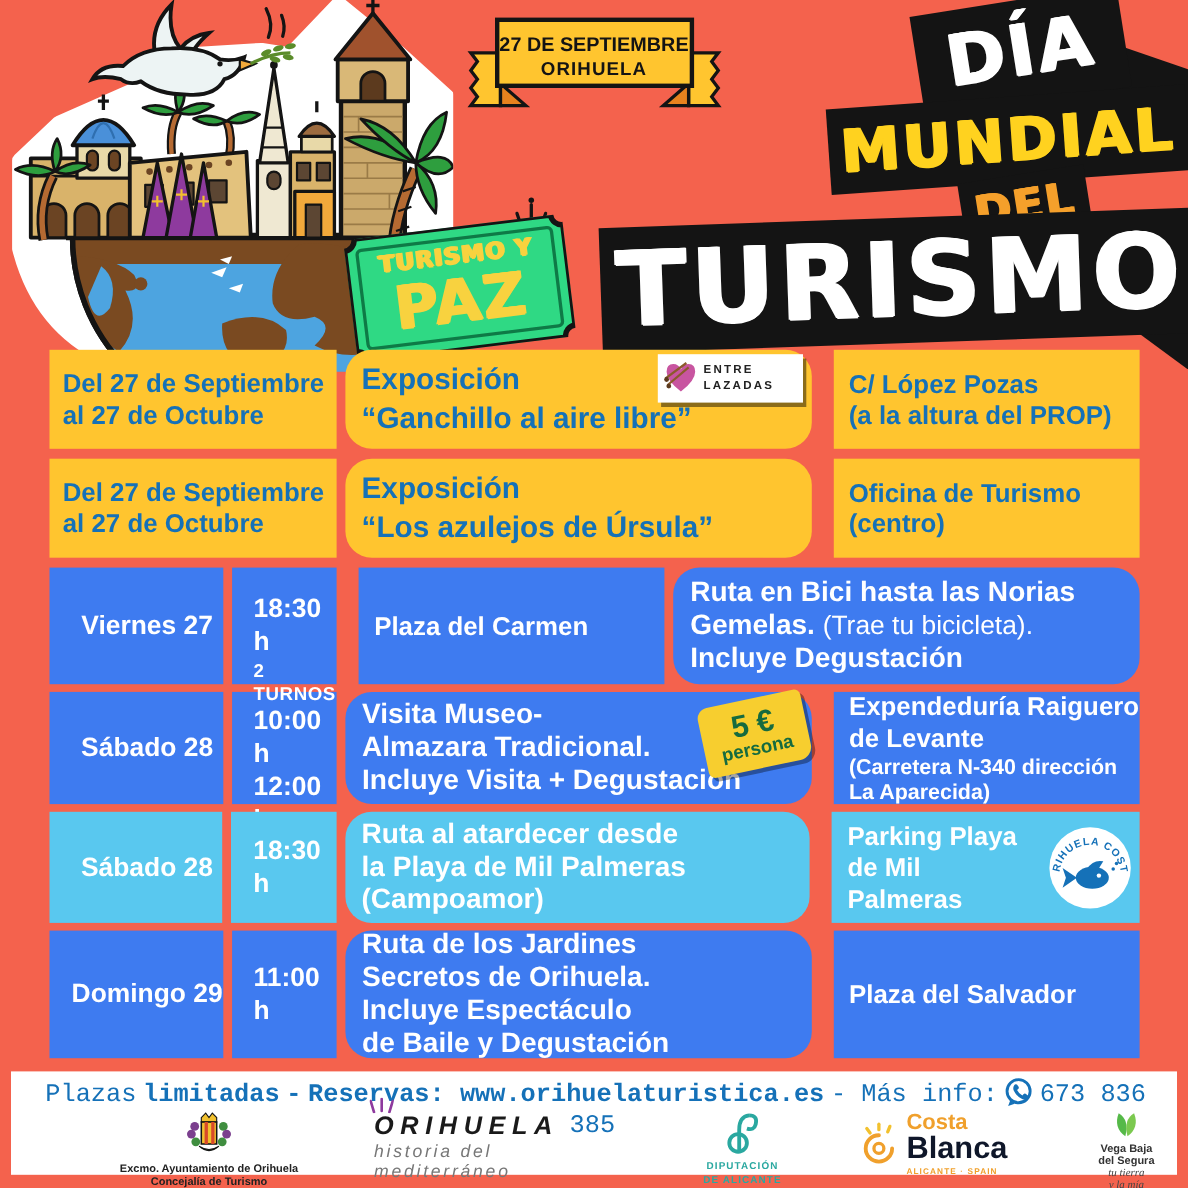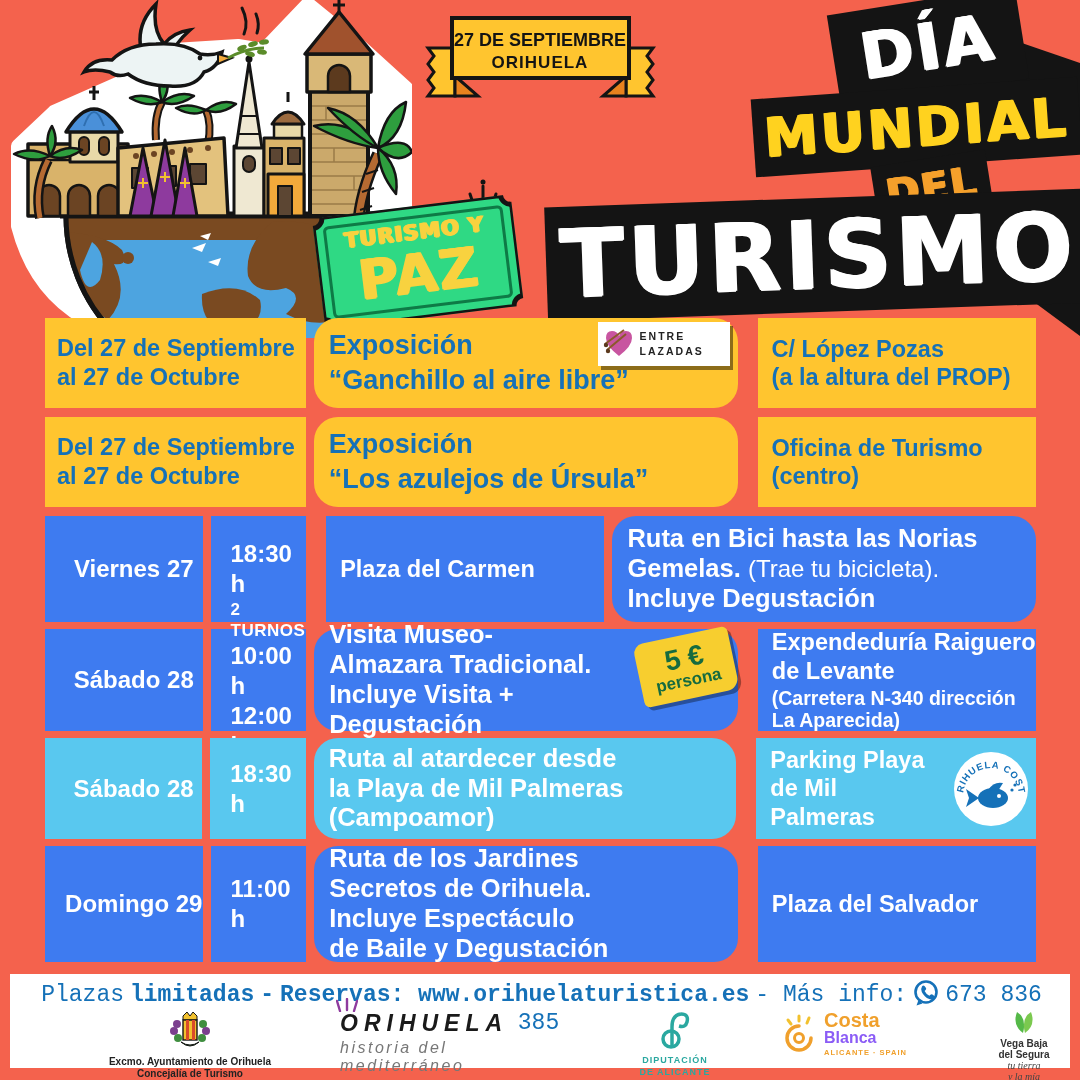--- a/index.html
+++ b/index.html
@@ -66,21 +66,21 @@
   .lg{position:absolute;color:#222;}
   .lg-ayto{left:55px;width:250px;text-align:center;font-size:10px;font-weight:bold;line-height:1.25;}
   .lg-ori{left:330px;width:230px;}
   .ori-name{font-size:23px;font-weight:bold;font-style:italic;letter-spacing:6px;color:#1a1a1a;position:relative;}
   .ori-mark{position:absolute;left:-4px;top:-12px;}
   .ori-sub1{font-size:16px;letter-spacing:2.5px;color:#777;margin-top:2px;font-style:italic;}
   .ori-sub2{font-size:11px;letter-spacing:3px;color:#888;margin-top:6px;}
   .lg-dip{left:600px;width:130px;text-align:center;font-size:9px;font-weight:bold;color:#2AA8A0;letter-spacing:1px;line-height:1.4;}
   .lg-cb{left:768px;width:150px;display:flex;align-items:center;gap:4px;}
   .cb-costa{font-size:20px;font-weight:bold;color:#F0A02C;line-height:1;}
-  .cb-blanca{font-size:16px;font-weight:bold;color:#8b5cf6;line-height:1;}
+  .cb-blanca{font-size:28px;font-weight:bold;color:#0f172a;line-height:1;}
   .cb-sub{font-size:7.5px;color:#F0A02C;letter-spacing:1px;margin-top:2px;font-weight:bold;}
   .lg-vb{left:962px;width:104px;text-align:center;line-height:1.1;}
   .vb-n{font-size:10px;font-weight:bold;color:#333;}
   .vb-t{font-size:10px;font-style:italic;font-family:"Liberation Serif",serif;color:#444;}
 </style>
 </head>
 <body>
 
 <div class="poster">
 
@@ -342,21 +342,21 @@
     <div class="row" style="height:102px;margin-bottom:7px">
       <div class="cell blue c-day">
         <div>Sábado 28</div>
       </div>
       <div class="cell blue c-time">
         <div class="turnos">2 TURNOS</div>
         <div class="ml">10:00 h
 12:00 h</div>
       </div>
       <div class="cell blue c-desc">
-        <div class="ml" style="padding-right:90px">Visita Museo-
+        <div class="ml" style="padding-right:60px">Visita Museo-
 Almazara Tradicional.
 Incluye Visita + Degustación</div>
         <div class="badge">
           <div class="badge-val">5 €</div>
           <div class="badge-unit">persona</div>
         </div>
       </div>
       <div class="cell blue c-loc">
         <div class="ml">Expendeduría Raiguero
 de Levante</div>

